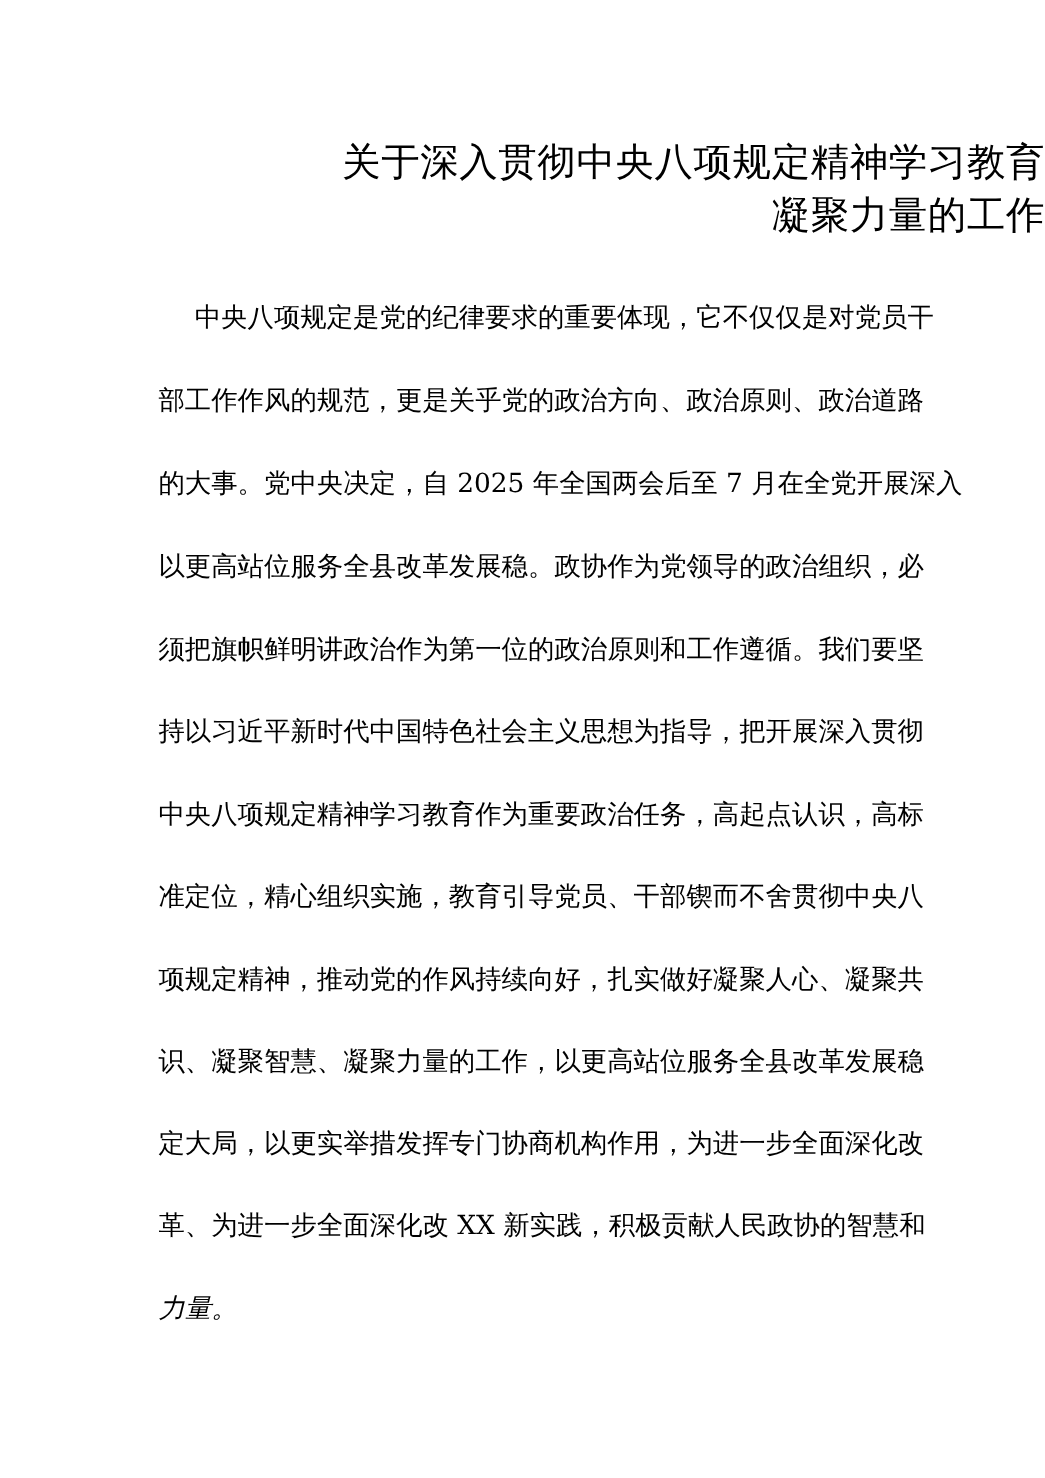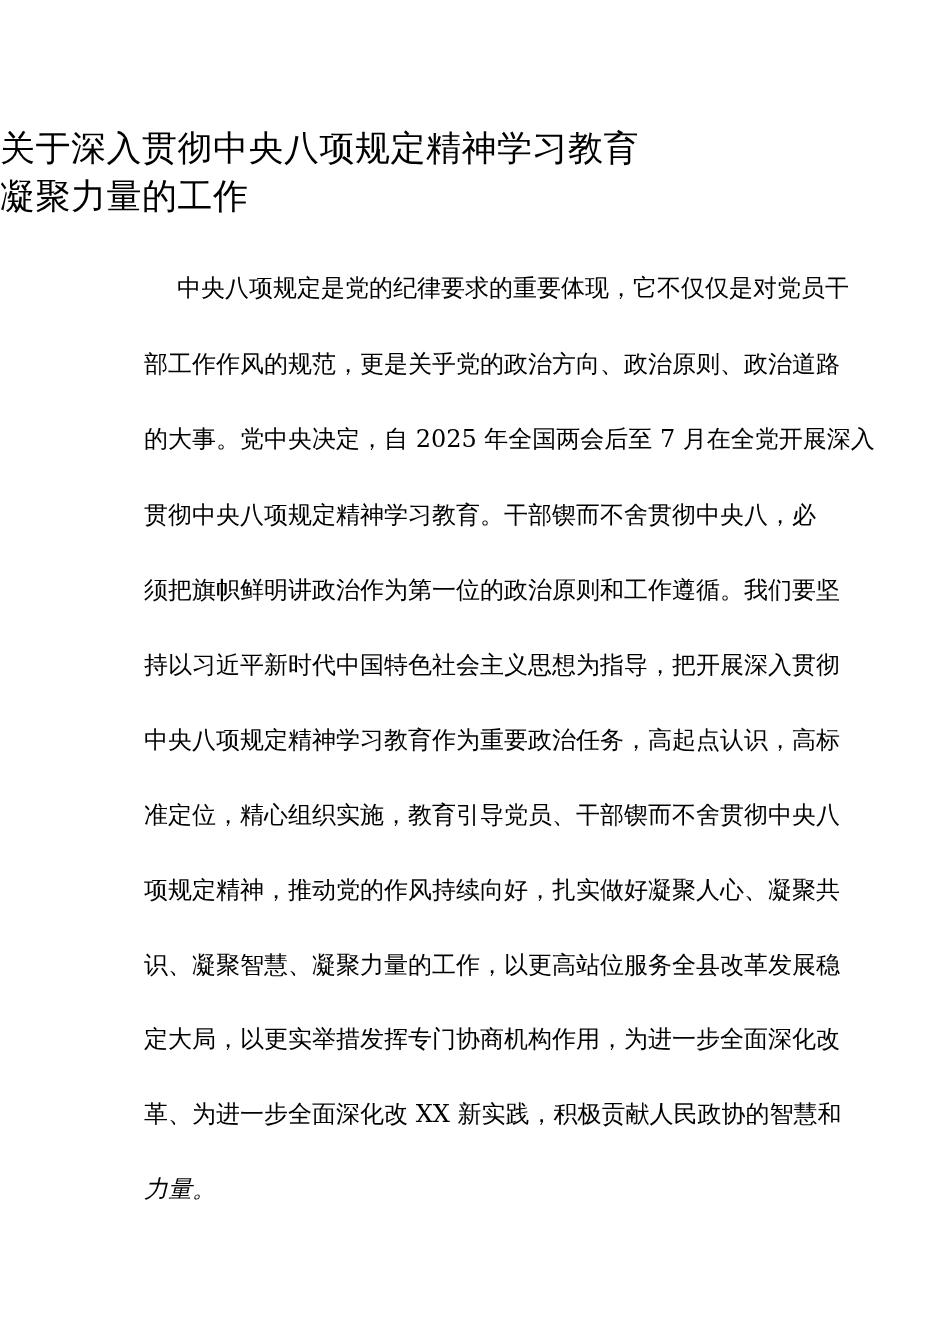--- a/index.html
+++ b/index.html
@@ -1,40 +1,40 @@
 <!DOCTYPE html>
 <html><head>
 <meta charset="utf-8">
 <style>
   html, body { margin: 0; padding: 0; background: #ffffff; }
   body { width: 950px; height: 1344px; position: relative; overflow: hidden;
          font-family: "DejaVu Serif", "Liberation Serif", serif; color: #000; }
   .page { position: absolute; left: 0; top: 0; width: 950px; height: 1344px; background: #fff; }
-  .title { position: absolute; left: 0; width: 950px; text-align: left;
+  .title { position: absolute; left: 0; width: 950px; text-align: right;
            font-family: "DejaVu Sans", "Liberation Sans", sans-serif;
            font-size: 35px; font-weight: normal; line-height: 48px; margin: 0; letter-spacing: 0.5px; }
   .title-l1 { top: 124px; }
   .title-l2 { top: 172px; }
   .body-line { position: absolute; left: 144px; width: 664px; font-size: 24px; line-height: 30px;
                white-space: nowrap; text-align: justify; text-align-last: justify; letter-spacing: 0; }
   .body-line.first { left: 177px; width: 631px; }
   .body-line.last { text-align-last: left; font-style: italic; }
 </style>
 </head>
 <body>
 
 <div class="page">
   <h1 class="title title-l1">关于深入贯彻中央八项规定精神学习教育</h1>
   <h1 class="title title-l2">凝聚力量的工作</h1>
 
   <div>
     <div class="body-line first" style="top:273px">中央八项规定是党的纪律要求的重要体现，它不仅仅是对党员干</div>
     <div class="body-line" style="top:349px">部工作作风的规范，更是关乎党的政治方向、政治原则、政治道路</div>
     <div class="body-line" style="top:424px">的大事。党中央决定，自 2025 年全国两会后至 7 月在全党开展深入</div>
-    <div class="body-line" style="top:500px">贯彻中央八项规定精神学习教育。干部锲而不舍贯彻中央八，必</div>
+    <div class="body-line" style="top:500px">以更高站位服务全县改革发展稳。政协作为党领导的政治组织，必</div>
     <div class="body-line" style="top:575px">须把旗帜鲜明讲政治作为第一位的政治原则和工作遵循。我们要坚</div>
     <div class="body-line" style="top:650px">持以习近平新时代中国特色社会主义思想为指导，把开展深入贯彻</div>
     <div class="body-line" style="top:725px">中央八项规定精神学习教育作为重要政治任务，高起点认识，高标</div>
     <div class="body-line" style="top:800px">准定位，精心组织实施，教育引导党员、干部锲而不舍贯彻中央八</div>
     <div class="body-line" style="top:875px">项规定精神，推动党的作风持续向好，扎实做好凝聚人心、凝聚共</div>
     <div class="body-line" style="top:950px">识、凝聚智慧、凝聚力量的工作，以更高站位服务全县改革发展稳</div>
     <div class="body-line" style="top:1024px">定大局，以更实举措发挥专门协商机构作用，为进一步全面深化改</div>
     <div class="body-line" style="top:1099px">革、为进一步全面深化改 XX 新实践，积极贡献人民政协的智慧和</div>
     <div class="body-line last" style="top:1174px">力量。</div>
   </div>

